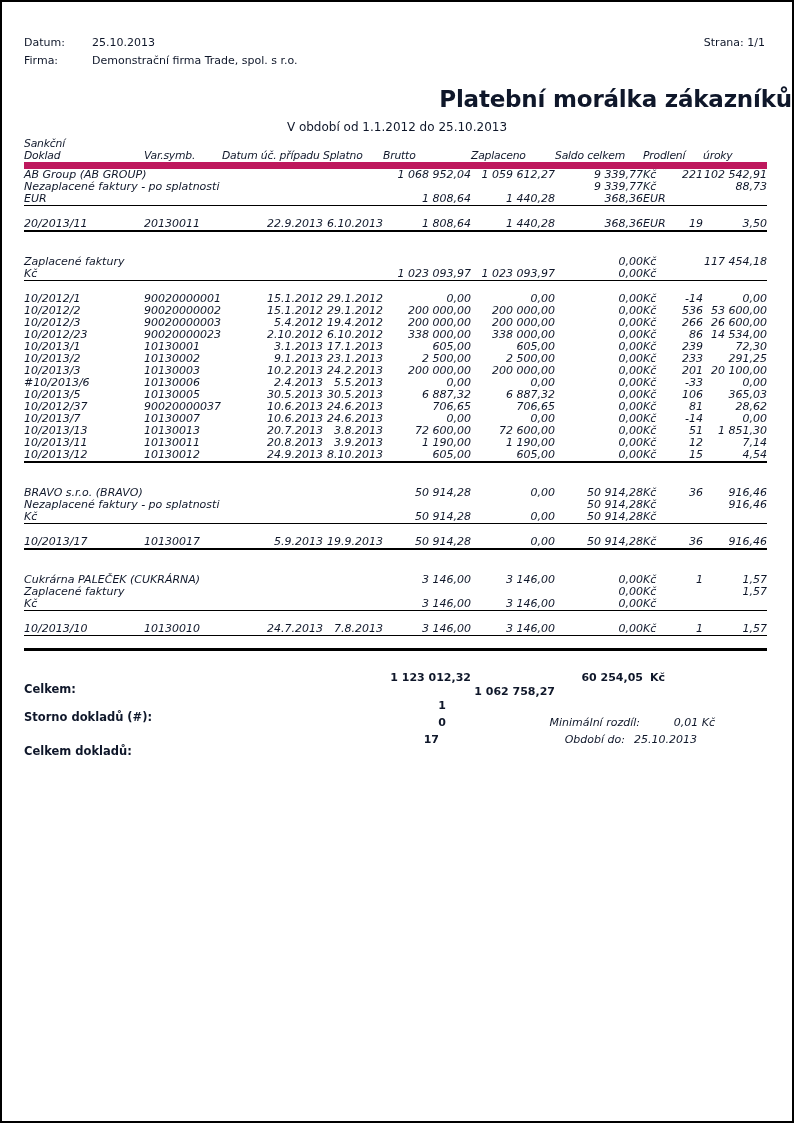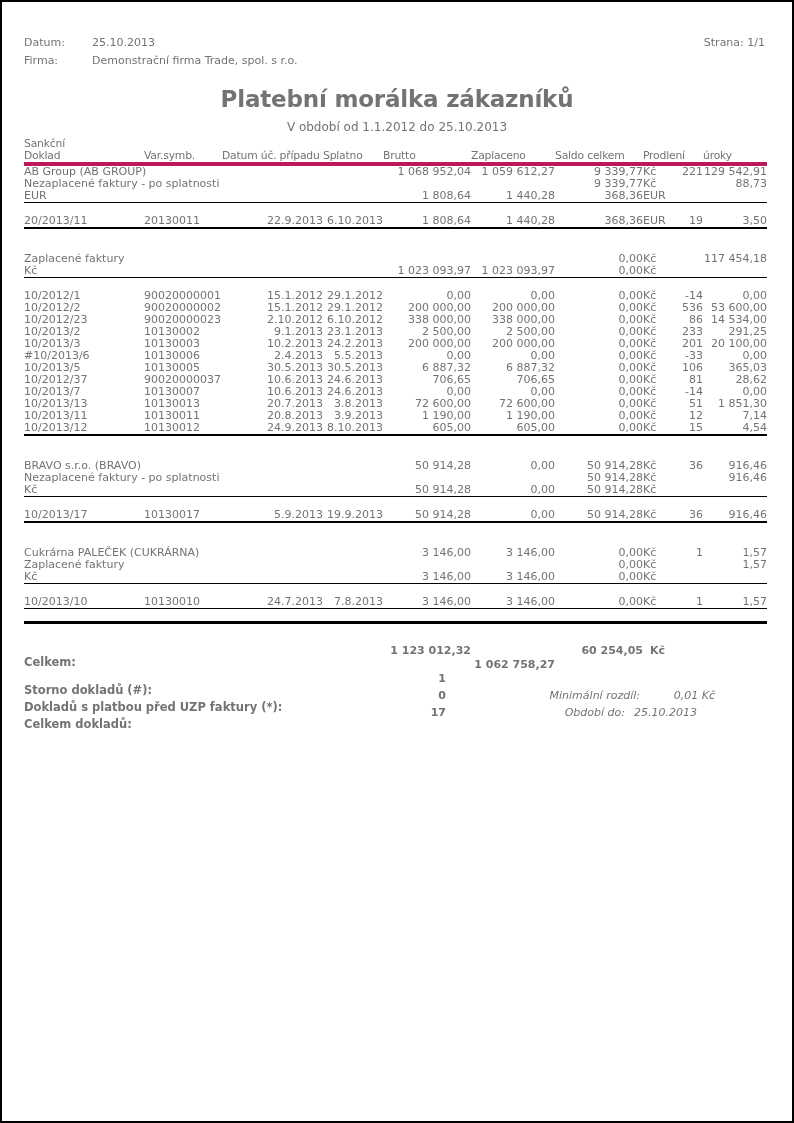--- a/index.html
+++ b/index.html
@@ -3,39 +3,39 @@
 <meta charset="utf-8">
 <style>
   html,body{margin:0;padding:0;background:#fff;}
   #page{
     position:relative;
     width:794px;height:1123px;
     box-sizing:border-box;
     border:2px solid #000;
     background:#fff;
     font-family:"DejaVu Sans","Liberation Sans",sans-serif;
-    color:#737373;
+    color:#0f172a;
     overflow:hidden;
   }
   .hdr-label{position:absolute;left:22px;font-size:11px;}
   .hdr-value{position:absolute;left:90px;font-size:11px;}
   #strana{position:absolute;right:27px;top:34px;font-size:11px;}
-  #title{position:absolute;top:84px;left:0;width:100%;text-align:center;font-size:23px;font-weight:bold;letter-spacing:-0.2px;}
+  #title{position:absolute;top:84px;left:0;width:100%;text-align:right;font-size:23px;font-weight:bold;letter-spacing:-0.2px;}
   #subtitle{position:absolute;top:118px;left:0;width:100%;text-align:center;font-size:12px;}
 
   #content{position:absolute;left:22px;top:136px;width:743px;}
 
   table#report-table{border-collapse:collapse;table-layout:fixed;width:743px;}
   #report-table th,#report-table td{
     padding:0;margin:0;font-size:11px;line-height:12px;height:12px;
     white-space:nowrap;overflow:visible;font-weight:normal;vertical-align:bottom;
   }
-  #report-table tr{height:12px;}
+  #report-table tr{height:12px;font-style:italic;}
   #report-table thead th{font-size:10.8px;letter-spacing:-0.2px;text-align:left;}
-  #report-table thead tr.colhead th{border-bottom:4px solid #be185d;margin-left:32px;}
+  #report-table thead tr.colhead th{border-bottom:7px solid #be185d;margin-left:32px;}
   .r{text-align:right;}
   .l{text-align:left;}
   .b{font-weight:bold;}
   .mena{padding-left:5px;text-align:left;}
   .ind1{padding-left:7px;}
   .ind2{padding-left:14px;}
   tr.rule td{border-top:1px solid #000;height:3px;}
   tr.rule2 td{border-top:2px solid #000;height:4px;}
   tr.rule3 td{border-top:3px solid #000;height:5px;}
   tr.gap td{height:5px;}
@@ -93,21 +93,21 @@
         </tr>
       </thead>
       <tbody id="report-body">
           <tr>
             <td colspan="4" class="l b">AB Group (AB GROUP)</td>
             <td class="r b">1 068 952,04</td>
             <td class="r b">1 059 612,27</td>
             <td class="r b">9 339,77</td>
             <td class="mena b">Kč</td>
             <td class="r b">221</td>
-            <td class="r b">129 542,91</td>
+            <td class="r b">102 542,91</td>
           </tr>
           <tr>
             <td colspan="6" class="l b ind1">Nezaplacené faktury - po splatnosti</td>
             <td class="r b">9 339,77</td>
             <td class="mena b">Kč</td>
             <td class=""></td>
             <td class="r b">88,73</td>
           </tr>
           <tr>
             <td colspan="4" class="l ind2">EUR</td>
@@ -176,30 +176,54 @@
             <td class="r">15.1.2012</td>
             <td class="r">29.1.2012</td>
             <td class="r">200 000,00</td>
             <td class="r">200 000,00</td>
             <td class="r">0,00</td>
             <td class="mena">Kč</td>
             <td class="r">536</td>
             <td class="r">53 600,00</td>
           </tr>
           <tr>
+            <td class="l">10/2012/3</td>
+            <td class="l">90020000003</td>
+            <td class="r">5.4.2012</td>
+            <td class="r">19.4.2012</td>
+            <td class="r">200 000,00</td>
+            <td class="r">200 000,00</td>
+            <td class="r">0,00</td>
+            <td class="mena">Kč</td>
+            <td class="r">266</td>
+            <td class="r">26 600,00</td>
+          </tr>
+          <tr>
             <td class="l">10/2012/23</td>
             <td class="l">90020000023</td>
             <td class="r">2.10.2012</td>
             <td class="r">6.10.2012</td>
             <td class="r">338 000,00</td>
             <td class="r">338 000,00</td>
             <td class="r">0,00</td>
             <td class="mena">Kč</td>
             <td class="r">86</td>
             <td class="r">14 534,00</td>
+          </tr>
+          <tr>
+            <td class="l">10/2013/1</td>
+            <td class="l">10130001</td>
+            <td class="r">3.1.2013</td>
+            <td class="r">17.1.2013</td>
+            <td class="r">605,00</td>
+            <td class="r">605,00</td>
+            <td class="r">0,00</td>
+            <td class="mena">Kč</td>
+            <td class="r">239</td>
+            <td class="r">72,30</td>
           </tr>
           <tr>
             <td class="l">10/2013/2</td>
             <td class="l">10130002</td>
             <td class="r">9.1.2013</td>
             <td class="r">23.1.2013</td>
             <td class="r">2 500,00</td>
             <td class="r">2 500,00</td>
             <td class="r">0,00</td>
             <td class="mena">Kč</td>
@@ -411,26 +435,25 @@
         <span class="abs b" style="left:626px">Kč</span>
       </div>
       <div class="srow">
         <span class="abs b" style="right:212px">1 062 758,27</span>
       </div>
       <div class="srow tall" id="storno-row">
         <span class="lab">Storno dokladů (#):</span>
         <span class="abs b" style="right:321px">1</span>
       </div>
       <div class="srow tall">
-        <span class="lab">Dokladů s platbou před UZP faktury (*):</span>
         <span class="abs b" style="right:321px">0</span>
         <span class="abs it" style="right:127px">Minimální rozdíl:</span>
         <span class="abs it" style="right:52px">0,01  Kč</span>
       </div>
       <div class="srow tall">
         <span class="lab">Celkem dokladů:</span>
-        <span class="abs b" style="right:321px">17</span>
+        <span class="abs b" style="right:328px">17</span>
         <span class="abs it" style="right:142px">Období do:</span>
         <span class="abs it" style="right:70px">25.10.2013</span>
       </div>
     </div>
   </div>
 </div>
 
 </body></html>

